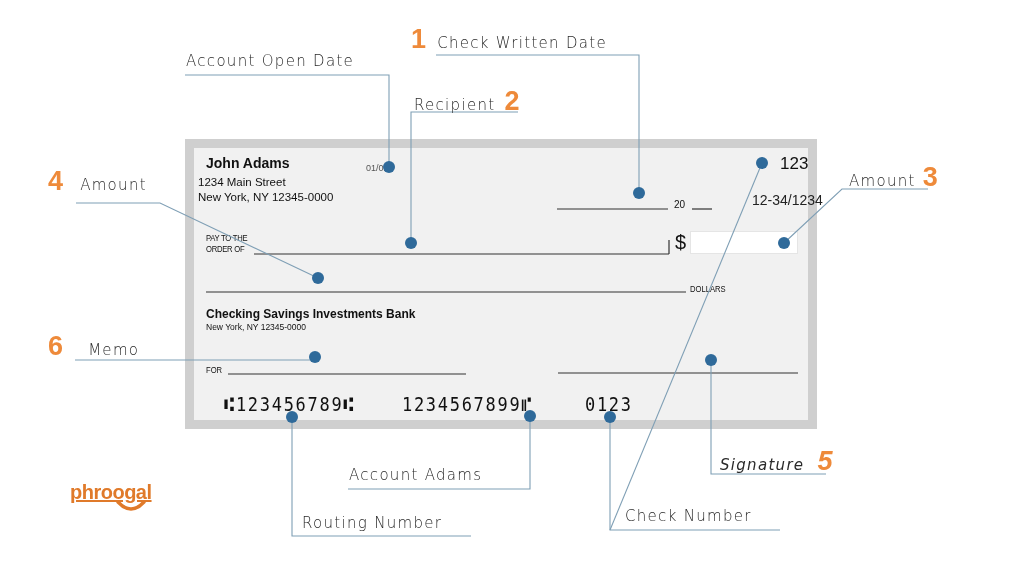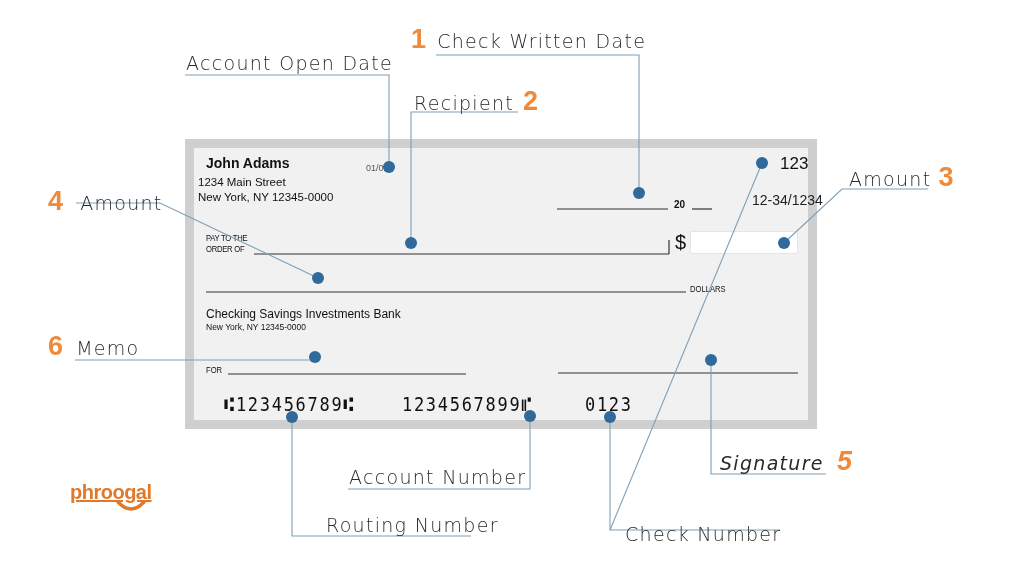--- a/index.html
+++ b/index.html
@@ -6,33 +6,33 @@
     body { width: 1024px; height: 576px; position: relative; overflow: hidden; font-family: "DejaVu Sans", sans-serif; }
     .abs { position: absolute; }
     .check-outer { left: 185px; top: 139px; width: 632px; height: 290px; background: #cfcfcf; }
     .check-inner { left: 194px; top: 148px; width: 614px; height: 272px; background: #f1f1f1; }
     .ck { font-family: "Liberation Sans", sans-serif; color: #111; white-space: nowrap; }
     .owner-name { left: 206px; top: 155px; font-size: 14px; font-weight: bold; }
     .owner-addr { left: 198px; top: 175px; font-size: 11.5px; line-height: 15px; }
     .open-date { left: 354px; top: 163px; font-size: 9px; color: #555; margin-left: 12px; }
     .check-num-top { left: 780px; top: 154px; font-size: 17px; }
     .fraction { left: 752px; top: 192px; font-size: 14px; color: #222; }
-    .date-20 { left: 674px; top: 199px; font-size: 10px; font-weight: bold; }
+    .date-20 { left: 674px; top: 199px; font-size: 10px; }
     .pay-to { left: 206px; top: 233px; font-size: 9px; line-height: 11px; letter-spacing: -0.3px; transform: scaleX(0.85); transform-origin: left; }
     .dollar { left: 675px; top: 231px; font-size: 20px; }
     .amount-box { left: 690px; top: 231px; width: 106px; height: 21px; background: #ffffff; border: 1px solid #e5e5e5; }
     .dollars { left: 690px; top: 284px; font-size: 9px; transform: scaleX(0.85); transform-origin: left; }
-    .bank-name { left: 206px; top: 307px; font-size: 12px; font-weight: normal; }
+    .bank-name { left: 206px; top: 307px; font-size: 12px; font-weight: bold; }
     .bank-addr { left: 206px; top: 322px; font-size: 8.5px; }
     .for-label { left: 206px; top: 365px; font-size: 9px; transform: scaleX(0.85); transform-origin: left; }
     .micr { top: 392px; font-family: "DejaVu Sans Mono", monospace; font-size: 20px; letter-spacing: 2px; color: #111; transform: scaleX(0.85); transform-origin: left; }
     .micr-routing { left: 224px; }
     .micr-account { left: 402px; }
     .micr-check { left: 585px; }
-    .callout { font-family: "DejaVu Sans", sans-serif; font-size: 19px; color: #2a2a2a; letter-spacing: 1.3px; white-space: nowrap; font-weight: 300; }
+    .callout { font-family: "DejaVu Sans", sans-serif; font-size: 15px; color: #2a2a2a; letter-spacing: 1.3px; white-space: nowrap; font-weight: 300; }
     .num { font-family: "Liberation Sans", sans-serif; font-weight: bold; font-size: 27px; color: #ee8a3a; }
     .logo { left: 70px; top: 481px; font-family: "Liberation Sans", sans-serif; font-weight: bold; font-size: 20px; color: #e07a2a; letter-spacing: -0.5px; text-decoration: underline; }
     svg.overlay { position: absolute; left: 0; top: 0; width: 1024px; height: 576px; pointer-events: none; }
   </style>
 </head>
 <body>
 
 <div class="abs check-outer"></div>
 <div class="abs check-inner"></div>
 
@@ -124,39 +124,39 @@
 <div class="abs" style="left:414px; top:86px;">
   <span class="callout">Recipient</span>
   <span class="num" style="margin-left:4px;">2</span>
 </div>
 
 <div class="abs" style="left:849px; top:162px;">
   <span class="callout">Amount</span>
   <span class="num" style="margin-left:2px;">3</span>
 </div>
 
-<div class="abs" style="left:48px; top:186px;">
+<div class="abs" style="left:48px; top:166px;">
   <span class="num">4</span>
   <span class="callout" style="margin-left:12px;">Amount</span>
 </div>
 
 <div class="abs" style="left:48px; top:331px;">
   <span class="num">6</span>
-  <span class="callout" style="margin-left:8px;">Memo</span>
+  <span class="callout" style="margin-left:20px;">Memo</span>
 </div>
 
 <div class="abs callout" style="left:349px; top:466px;">
-  <span>Account Number</span>
+  <span>Account Adams</span>
 </div>
 
-<div class="abs callout" style="left:302px; top:514px;margin-left:24px;">
+<div class="abs callout" style="left:302px; top:514px;">
   <span>Routing Number</span>
 </div>
 
-<div class="abs callout" style="left:625px; top:507px;margin-top:16px;">
+<div class="abs callout" style="left:625px; top:507px;">
   <span>Check Number</span>
 </div>
 
 <div class="abs" style="left:720px; top:446px;font-style:italic;">
   <span class="callout">Signature</span>
   <span class="num" style="margin-left:8px;">5</span>
 </div>
 
 <div class="abs logo">phroogal</div>
 

